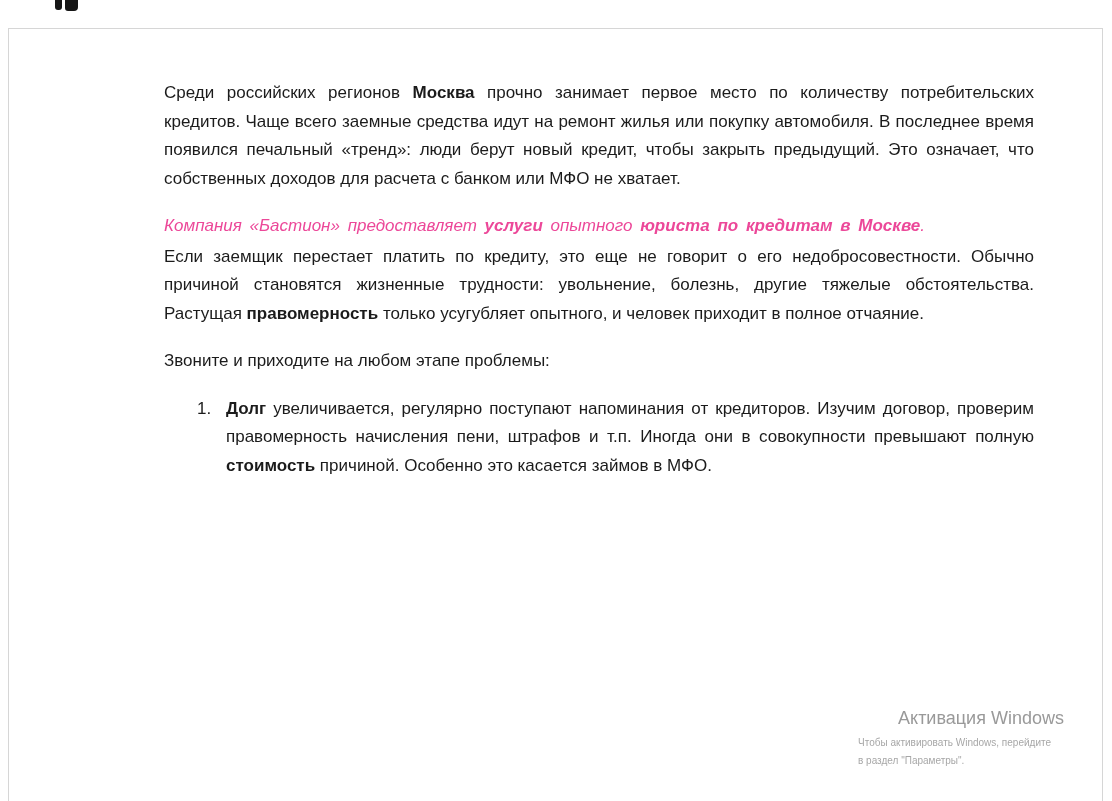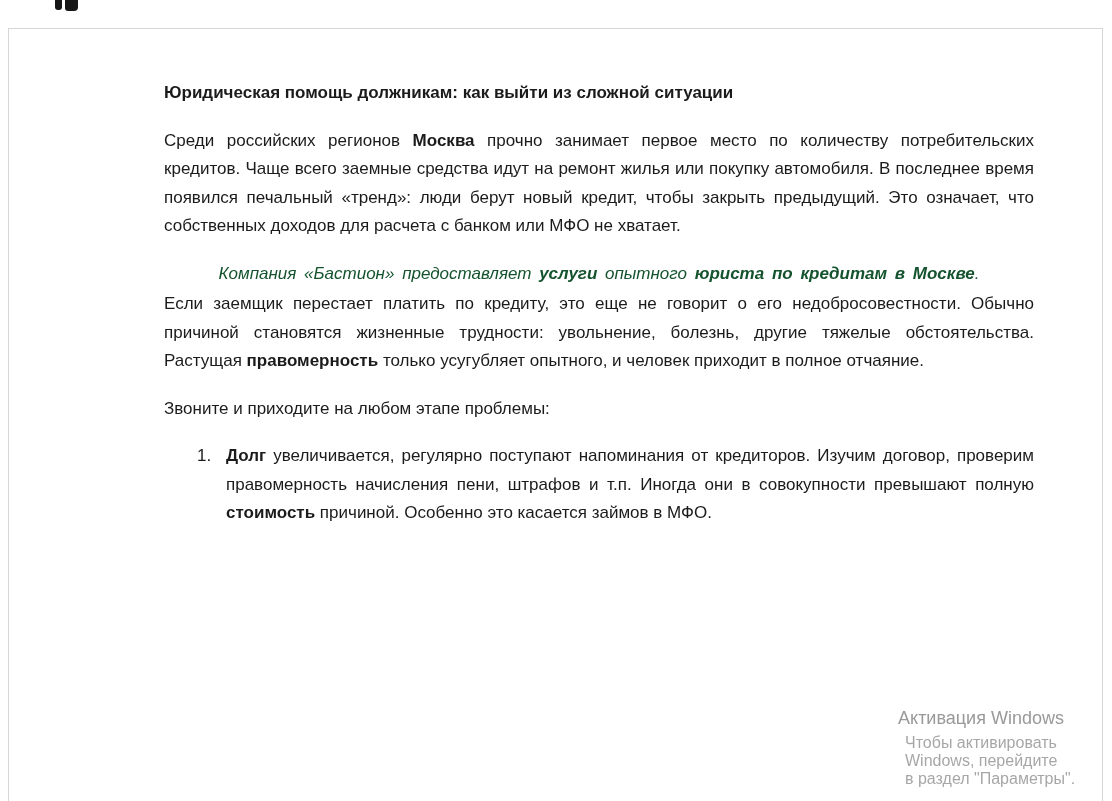--- a/index.html
+++ b/index.html
@@ -30,24 +30,24 @@
     width: 870px;
     color: #1b1b1b;
     font-size: 17px;
     line-height: 28.5px;
   }
   .blk { margin: 0 0 19px 0; }
   .blk.title { font-weight: 700; margin-bottom: 19px; }
   .blk.p { text-align: justify; text-align-last: left; }
   .blk.quote {
     font-style: italic;
-    text-align: center;
+    text-align: left;
     word-spacing: 3px;
     margin-bottom: 2px;
-    color: #14532d;
+    color: #ec4899;
   }
   .blk.quote.end { margin-bottom: 16px; }
   .blk.h2 { font-weight: 700; }
   .blk.li { display: flex; padding-left: 33px; }
   .num { width: 29px; flex: none; }
   .li-text { flex: 1; text-align: justify; text-align-last: left; }
   .b { font-weight: 700; }
 
   .watermark {
     position: absolute;
@@ -57,24 +57,23 @@
     z-index: 10;
     pointer-events: none;
   }
   .wm-title {
     font-size: 18px;
     color: rgba(135, 135, 135, 0.85);
     margin-bottom: 5px;
     text-align: center;
   }
   .wm-sub {
-    font-size: 16px;
+    font-size: 10px;
     line-height: 18px;
     color: rgba(150, 150, 150, 0.85);
-    margin-left: 47px;
   }
 
   .corner-fragment {
     position: absolute;
     left: 55px;
     top: 0;
     height: 12px;
     z-index: 5;
   }
   .corner-fragment .cf1 {
@@ -97,21 +96,20 @@
 </style>
 </head>
 <body>
 
 <div class="corner-fragment">
   <span class="cf1"></span><span class="cf2"></span>
 </div>
 
 <div class="page">
   <div class="content">
-      <div class="blk title"><span class="b">Юридическая помощь должникам: как выйти из сложной ситуации</span></div>
       <div class="blk p"><span>Среди российских регионов </span><span class="b">Москва</span><span> прочно занимает первое место по количеству потребительских кредитов. Чаще всего заемные средства идут на ремонт жилья или покупку автомобиля. В последнее время появился печальный «тренд»: люди берут новый кредит, чтобы закрыть предыдущий. Это означает, что собственных доходов для расчета с банком или МФО не хватает.</span></div>
       <div class="blk quote"><span>Компания «Бастион» предоставляет </span><span class="b">услуги</span><span> опытного </span><span class="b">юриста по кредитам в Москве</span><span>.</span></div>
       <div class="blk p"><span>Если заемщик перестает платить по кредиту, это еще не говорит о его недобросовестности. Обычно причиной становятся жизненные трудности: увольнение, болезнь, другие тяжелые обстоятельства. Растущая </span><span class="b">правомерность</span><span> только усугубляет опытного, и человек приходит в полное отчаяние.</span></div>
       <div class="blk p"><span>Звоните и приходите на любом этапе проблемы:</span></div>
       <div class="blk li">
         <span class="num">1.</span>
         <div class="li-text"><span class="b">Долг</span><span> увеличивается, регулярно поступают напоминания от кредиторов. Изучим договор, проверим правомерность начисления пени, штрафов и т.п. Иногда они в совокупности превышают полную </span><span class="b">стоимость</span><span> причиной. Особенно это касается займов в МФО.</span></div>
       </div>
     </div>
 </div>

